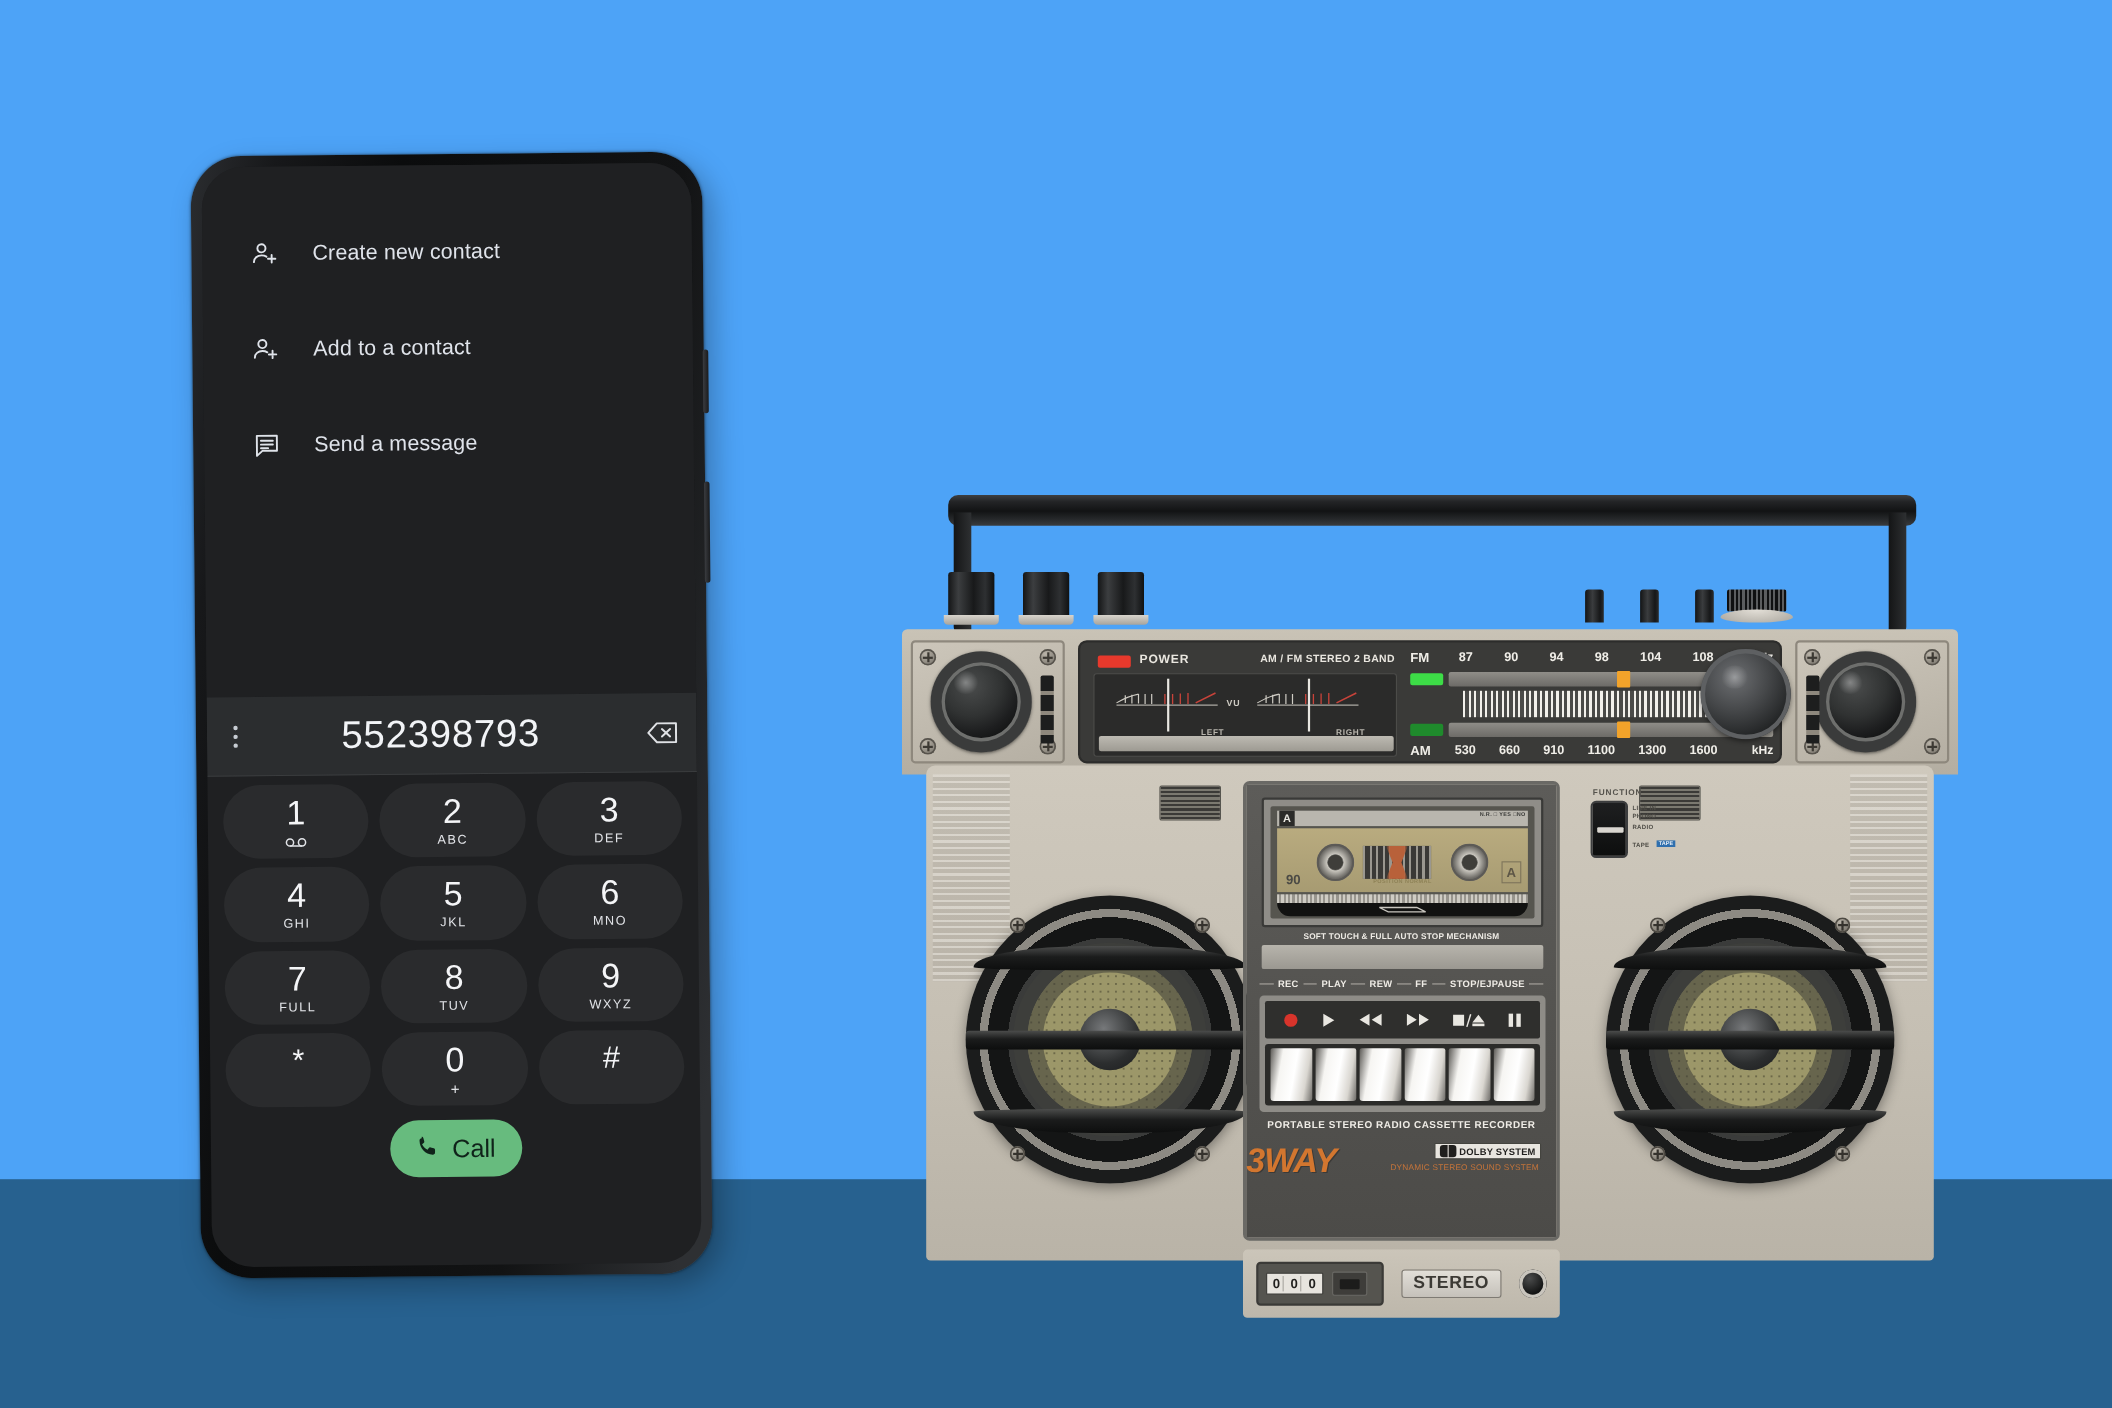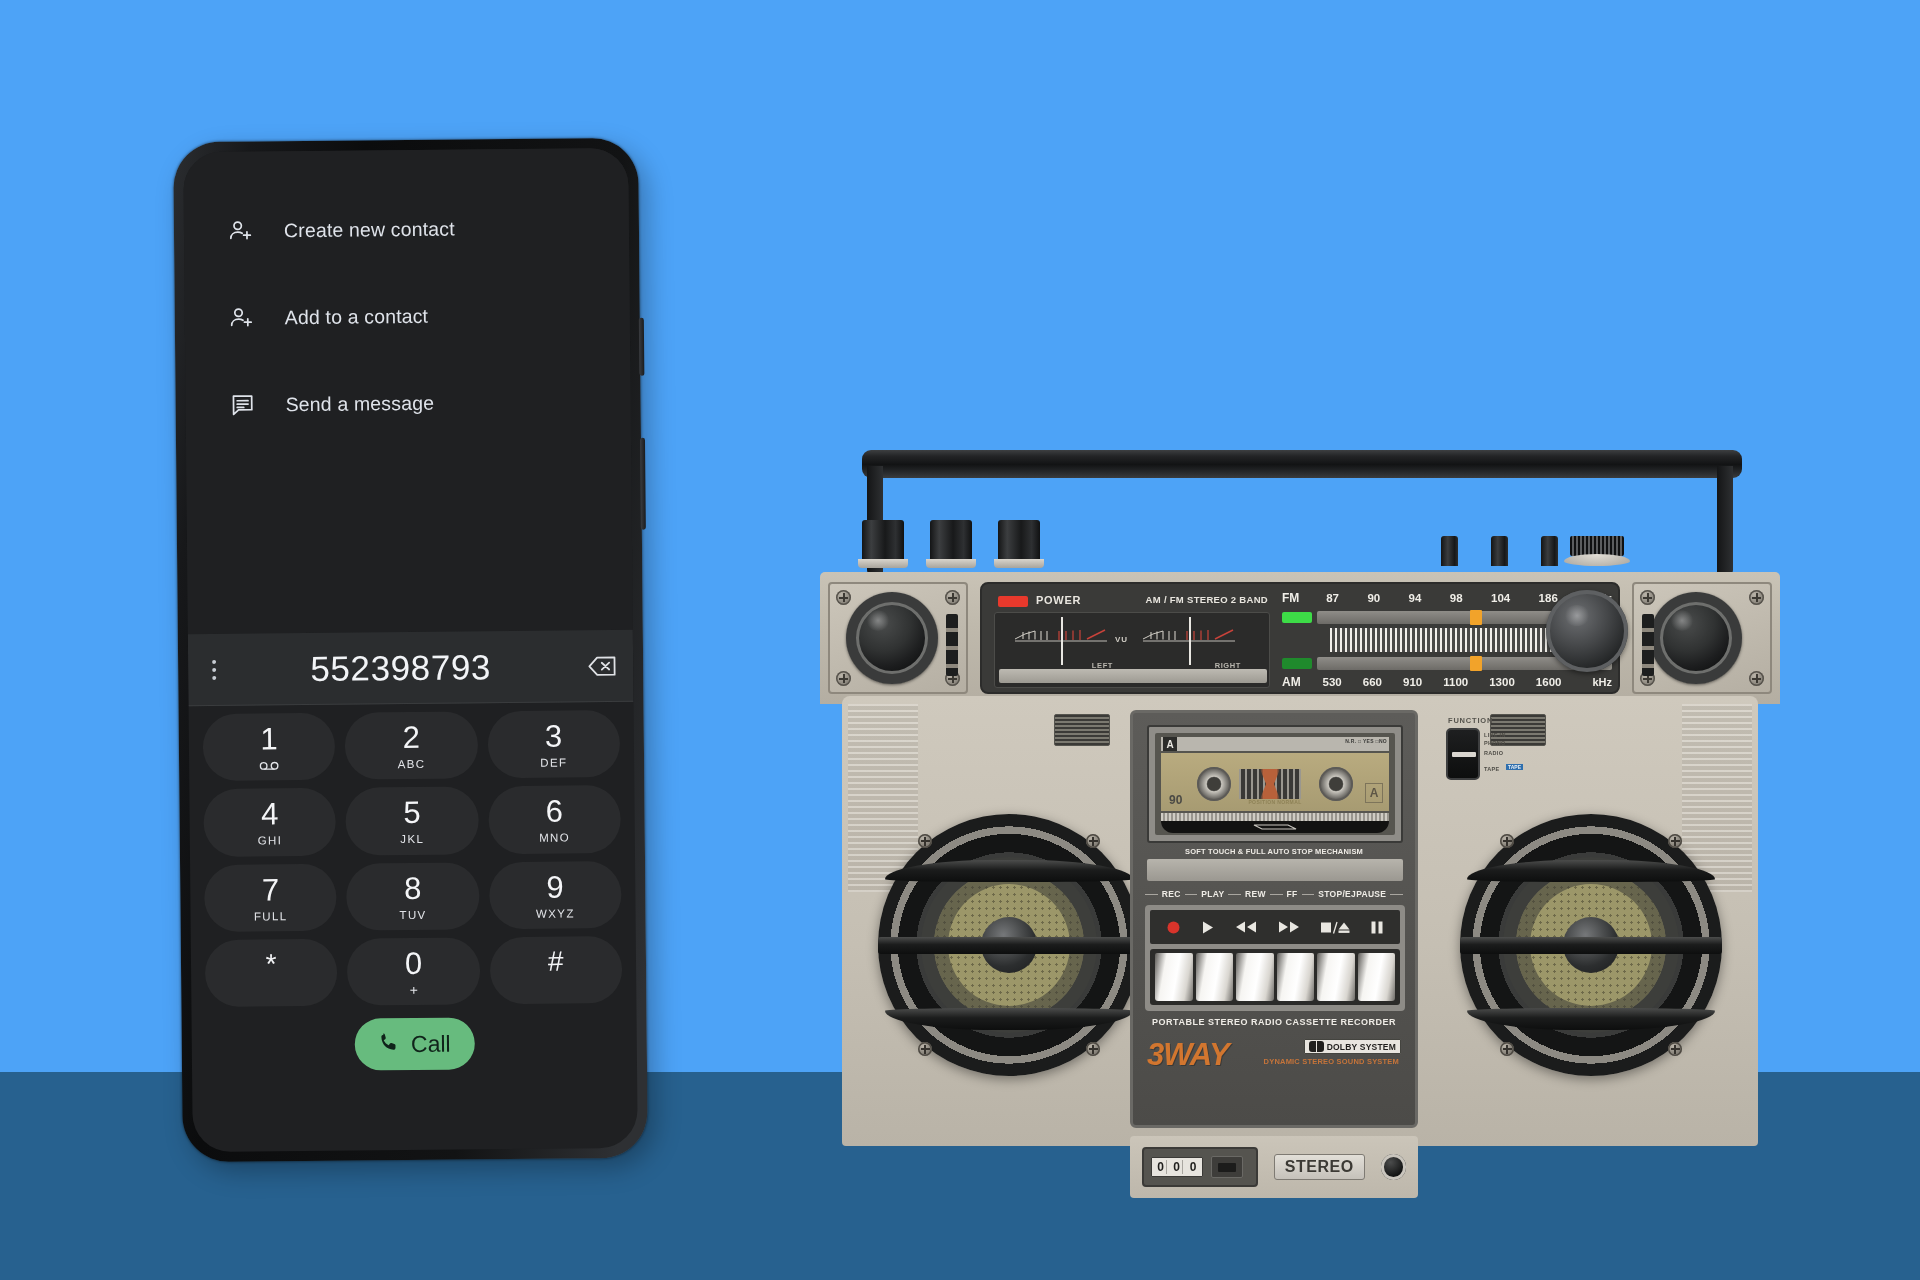--- a/index.html
+++ b/index.html
@@ -489,21 +489,21 @@
     flex:1 1 auto; height:48px;
     background: linear-gradient(100deg,#5d5b57 0%,#f6f5f2 26%,#ffffff 55%,#d9d6d0 80%,#6e6c68 100%);
     border-radius:2px 2px 3px 3px;
   }
   #portable-label {
     position:absolute; left:0; right:0; top:304px;
     text-align:center; color:#efece6;
     font-size:9px; font-weight:bold; letter-spacing:.5px;
   }
   #logo-row {
-    position:absolute; left:14px; right:10px; top:322px; height:56px;
+    position:absolute; left:0; right:10px; top:322px; height:56px;
   }
   #threeway-logo {
     position:absolute; left:0; top:2px;
     color:#d2762f; font-size:31px; font-weight:bold;
     font-style: italic; letter-spacing:-1px;
     font-family:"Liberation Sans", sans-serif;
     text-shadow: 1px 1px 0 rgba(0,0,0,.25);
   }
   #dolby-badge {
     position:absolute; right:4px; top:4px;
@@ -515,21 +515,21 @@
     display:flex; gap:1px;
   }
   #dolby-badge .dd span {
     width:7px; height:11px; background:#201f1d; display:block;
   }
   #dolby-badge .dd span:first-child { border-radius: 3px 0 0 3px; }
   #dolby-badge .dd span:last-child { border-radius: 0 3px 3px 0; }
   #dolby-text { color:#201f1d; font-size:8.5px; font-weight:bold; letter-spacing:.2px; }
   #dyn-text {
     position:absolute; right:6px; top:22px;
-    color:#c5743a; font-size:7.5px; font-weight:bold; letter-spacing:.2px;
+    color:#c5743a; font-size:7.5px; font-weight:normal; letter-spacing:.2px;
   }
 
   
   #function-area {
     position:absolute; left: 600px; top: 20px; width: 90px; height: 90px;
   }
   #function-label {
     position:absolute; left:6px; top:0;
     color:#55534d; font-size:7.5px; font-weight:bold; letter-spacing:.8px;
   }
@@ -896,21 +896,21 @@
 
           <div id="radio-right">
 
             <div class="band-row" id="fm-ticks">
               <span class="band-name">FM</span>
               <span class="tick">87</span>
               <span class="tick">90</span>
               <span class="tick">94</span>
               <span class="tick">98</span>
               <span class="tick">104</span>
-              <span class="tick">186</span>
+              <span class="tick">108</span>
               <span class="unit">MHz</span>
             </div>
 
             <div class="slider-row" id="fm-slider-row">
               <span class="band-led" style="background:#3ddc47"></span>
               <span class="slider-track">
                 <span class="slider-thumb" style="left:57%"></span>
               </span>
               <span class="slider-cap"></span>
             </div>

